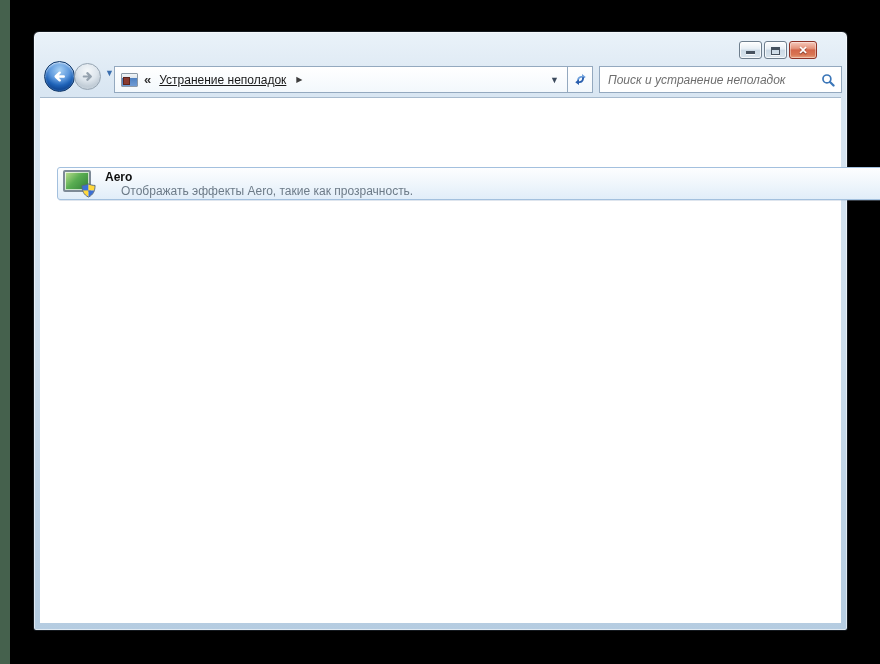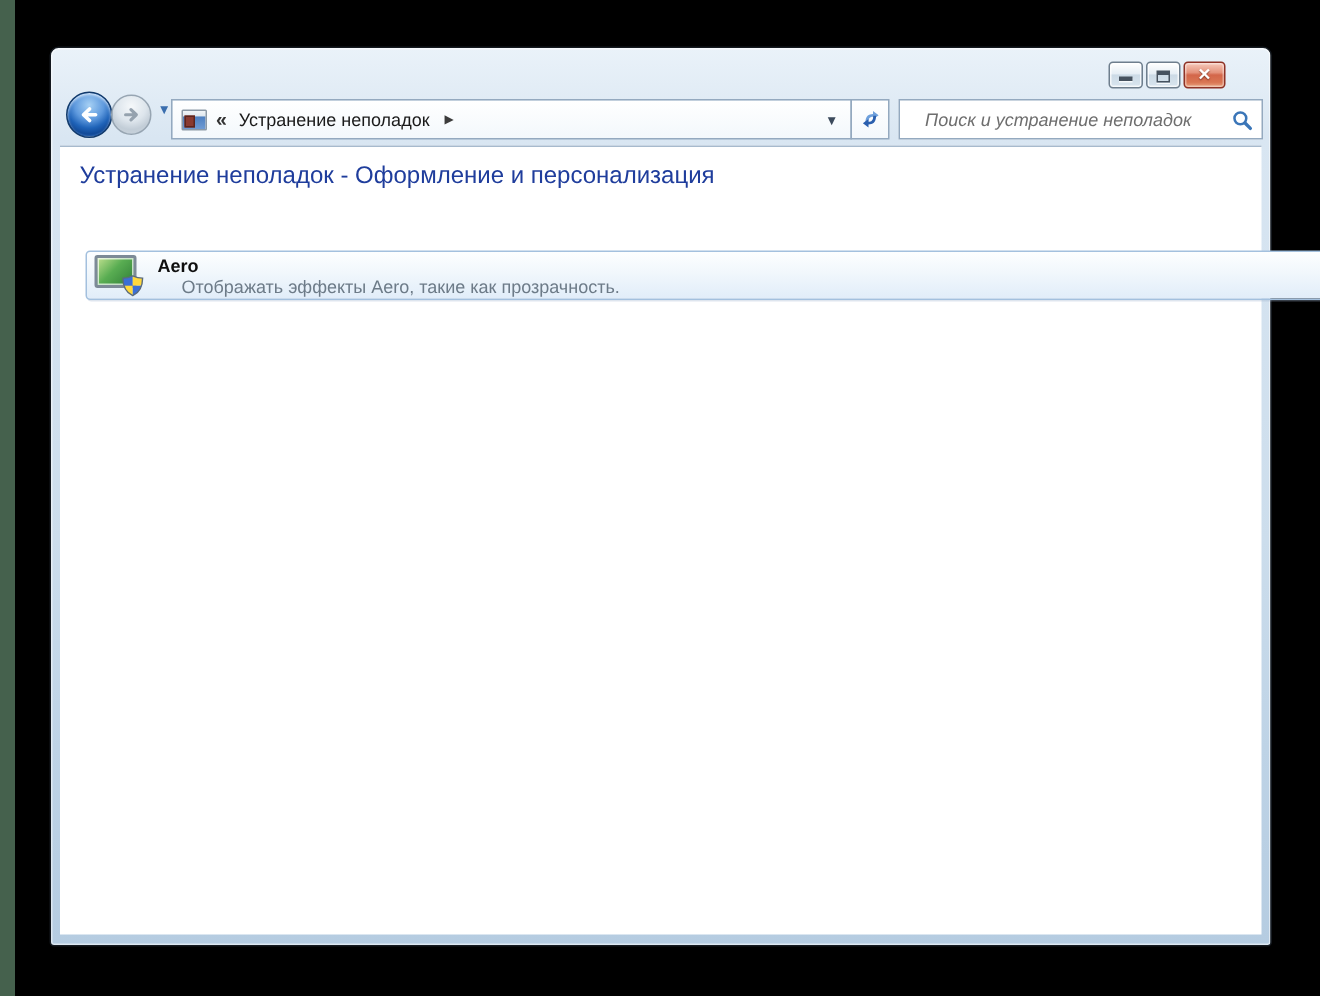--- a/index.html
+++ b/index.html
@@ -37,34 +37,34 @@
   .nav-history-dropdown { position:absolute; left:71px; top:36px; font-size:9px; color:#3a6eae; cursor:default; }
 
   
   .breadcrumb { position:absolute; left:80px; top:34px; width:454px; height:27px;
     background:linear-gradient(180deg,#ffffff,#f3f8fc); border:1px solid #94a9bf;
     display:flex; align-items:center; padding-left:4px; font-size:12px; color:#1a1a1a; }
   .loc-icon { width:17px; height:14px; position:relative; margin:0 4px 0 2px; border:1px solid #8c99a6;
     background:linear-gradient(180deg,#f0f4f7 0%,#dfe7ee 30%,#4d7fc0 31%,#6f9bd4 100%); border-radius:1px; }
   .loc-icon::after { content:""; position:absolute; left:1px; bottom:1px; width:5px; height:6px; background:#8a3a30; border:1px solid #5d241d; }
   .crumb-overflow { font-weight:bold; color:#333; margin:0 6px 0 2px; font-size:13px; }
-  .crumb { padding:0 2px; cursor:default; }
+  .crumb { padding:0 2px; cursor:default;text-decoration:underline; }
   .crumb-sep { font-size:8px; color:#3c3c3c; margin:0 8px; }
   .crumb-dropdown { position:absolute; right:8px; font-size:9px; color:#3c4a5c; cursor:default; }
 
   
   .refresh-btn { position:absolute; left:533px; top:34px; width:26px; height:27px;
     background:linear-gradient(180deg,#ffffff,#f3f8fc); border:1px solid #94a9bf;
     display:flex; align-items:center; justify-content:center; }
 
   
   .searchbox { position:absolute; left:565px; top:34px; width:243px; height:27px;
     background:#fff; border:1px solid #94a9bf; }
   .searchbox input { position:absolute; left:0; top:0; width:100%; height:100%; border:none; outline:none;
-    padding:0 38px 0 8px; font-family:"Liberation Sans", sans-serif; font-size:12px; color:#333; background:transparent;text-align:center; }
+    padding:0 38px 0 8px; font-family:"Liberation Sans", sans-serif; font-size:12px; color:#333; background:transparent; }
   .searchbox input::placeholder { font-style:italic; color:#6e6e6e; opacity:1; }
   .search-icon-btn { position:absolute; right:4px; top:5px; width:18px; height:17px; display:flex; align-items:center; justify-content:center; cursor:default; }
 
   
   .content { position:absolute; left:6px; right:6px; top:65px; bottom:7px; background:#fff; border-top:1px solid #a7bacd; }
   .page-heading { position:absolute; left:13px; top:11px; font-size:16px; color:#1f3d9c; }
 
   .section-head { position:absolute; left:16px; top:45px; right:8px; height:16px; display:flex; align-items:center; }
   .section-title { font-size:12px; color:#2e58a8; white-space:nowrap; }
   .section-rule { flex:1; height:1px; background:#dfe4ea; margin:1px 10px 0 8px; }
@@ -132,21 +132,20 @@
       <input type="text" value="" placeholder="Поиск и устранение неполадок" style="">
       <span class="search-icon-btn">
         <svg width="15" height="15" viewBox="0 0 16 16">
           <circle cx="6.3" cy="6.3" r="4.2" fill="none" stroke="#3b76b8" stroke-width="1.8"></circle>
           <line x1="9.6" y1="9.6" x2="13.4" y2="13.4" stroke="#3b76b8" stroke-width="2.4" stroke-linecap="round"></line>
         </svg>
       </span>
     </div>
 
     <div class="content">
-      <div class="page-heading">Устранение неполадок - Оформление и персонализация</div>
 
 
       <div class="tsk-item">
         <span class="tsk-icon">
           <span class="monitor"></span>
           <svg class="shield" viewBox="0 0 16 16">
             <defs>
                 <clipPath id="shc">
                   <path d="M8 1C10.4 2.1 12.8 2.6 15 2.6 15 8.2 13.2 12.6 8 15 2.8 12.6 1 8.2 1 2.6 3.2 2.6 5.6 2.1 8 1Z"></path>
                 </clipPath>

